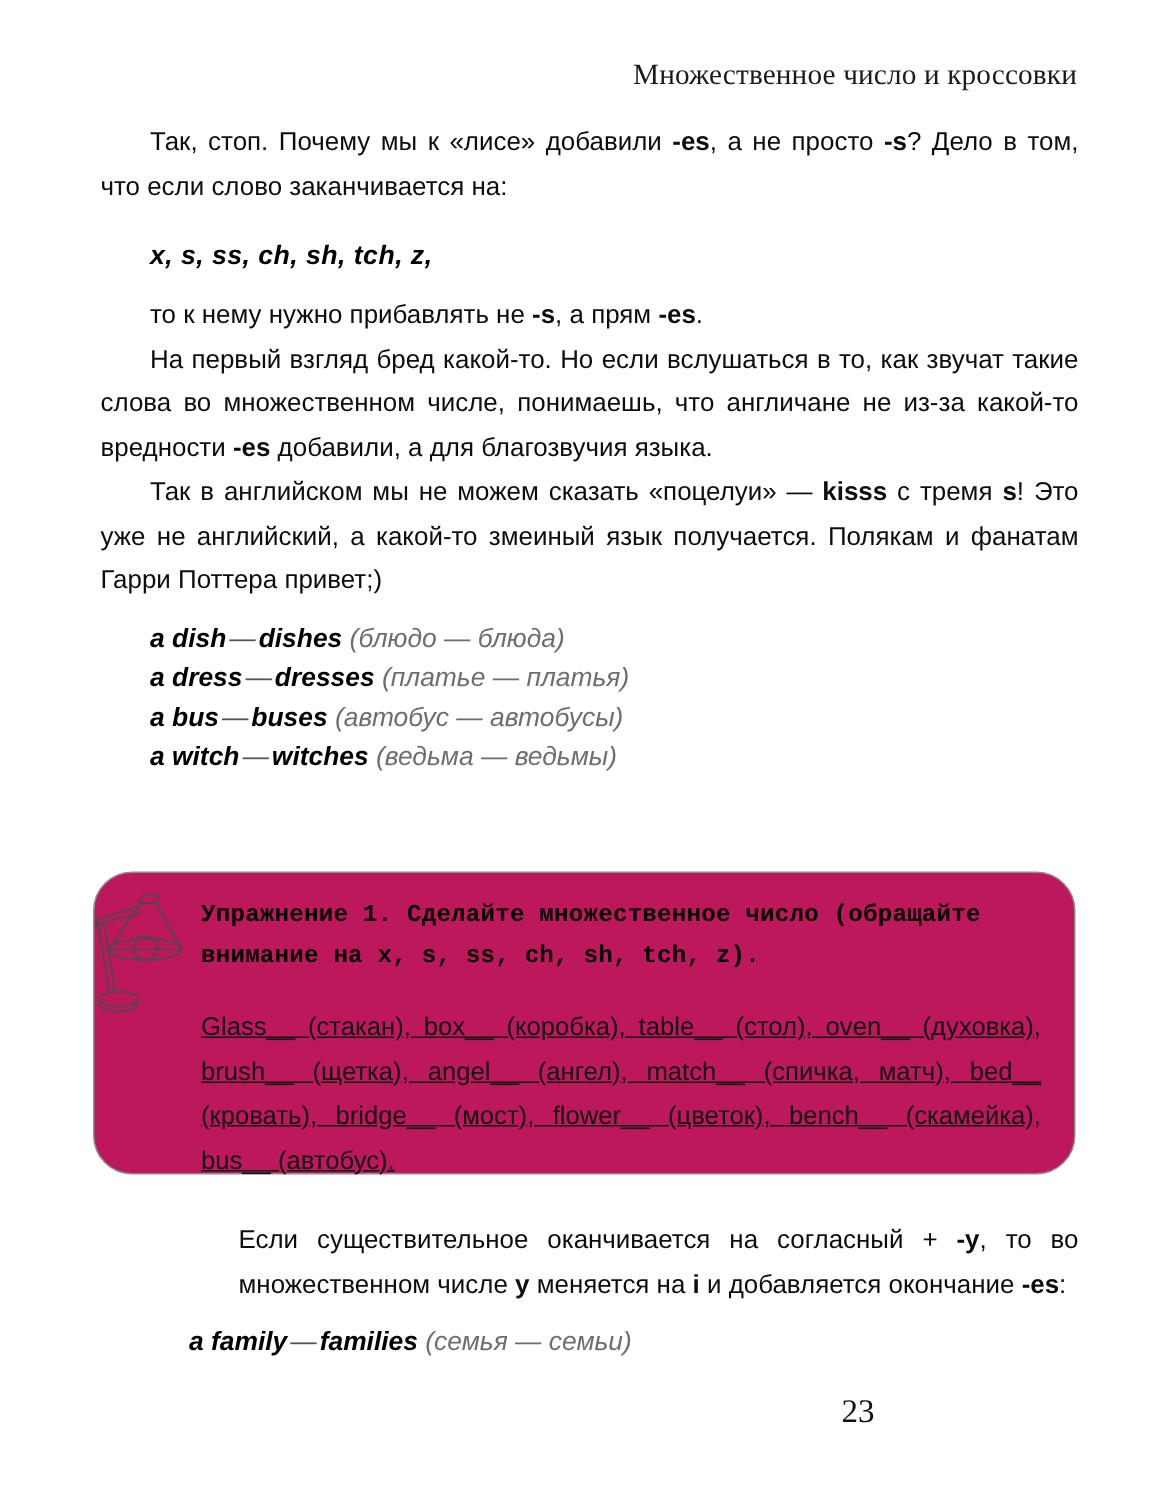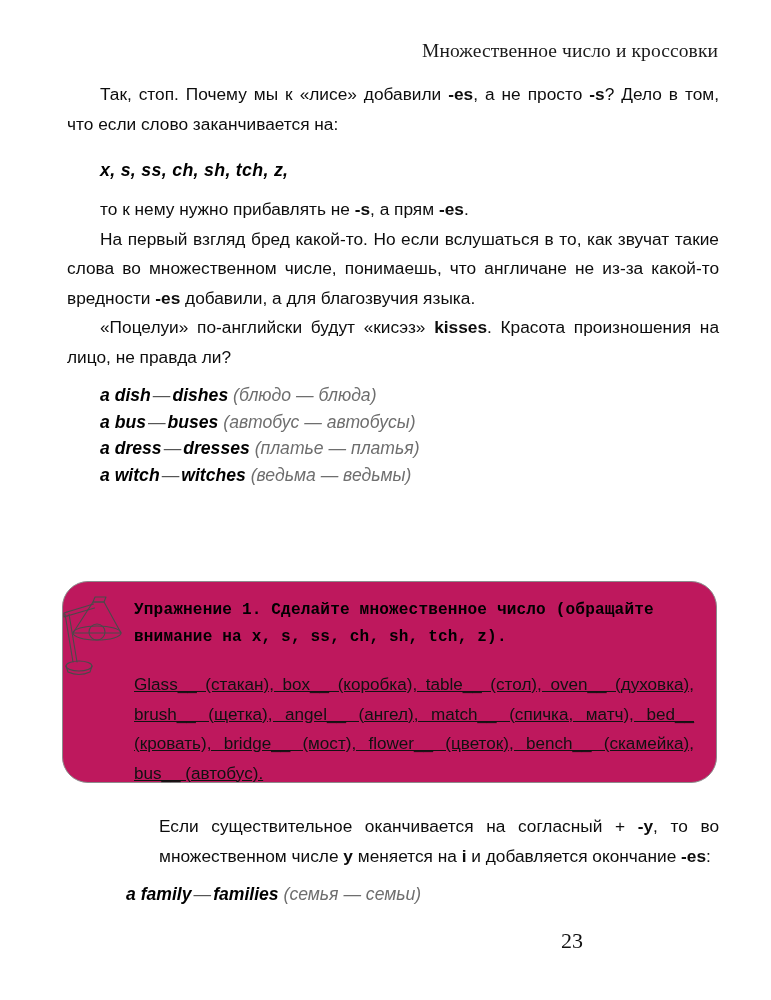--- a/index.html
+++ b/index.html
@@ -180,30 +180,30 @@
     <div class="gap-md"></div>
 
     <p class="rule-line">x, s, ss, ch, sh, tch, z,</p>
 
     <div class="gap-sm"></div>
 
     <p class="body-par"><span>то к нему нужно прибавлять не </span><b>-s</b><span>, а прям </span><b>-es</b><span>.</span></p>
 
     <p class="body-par"><span>На первый взгляд бред какой-то. Но если вслушаться в то, как звучат такие слова во множественном числе, понимаешь, что англичане не из-за какой-то вредности </span><b>-es</b><span> добавили, а для благозвучия языка.</span></p>
 
-
-    <p class="body-par"><span>«Поцелуи» по-английски будут «кисэз» </span><b>kisses</b><span>. Красота произношения на лицо, не правда ли?</span></p>
+    <p class="body-par"><span>Так в английском мы не можем сказать «поцелуи» — </span><b>kisss</b><span> с тремя </span><b>s</b><span>! Это уже не английский, а какой-то змеиный язык получается. Полякам и фанатам Гарри Поттера привет;)</span></p>
+
 
 
     <div class="gap-sm"></div>
 
     <ul class="examples">
       <li><span class="ex-en">a dish</span><span class="ex-dash">—</span><span class="ex-en">dishes</span> <span class="ex-ru">(блюдо — блюда)</span></li>
+      <li><span class="ex-en">a dress</span><span class="ex-dash">—</span><span class="ex-en">dresses</span> <span class="ex-ru">(платье — платья)</span></li>
       <li><span class="ex-en">a bus</span><span class="ex-dash">—</span><span class="ex-en">buses</span> <span class="ex-ru">(автобус — автобусы)</span></li>
-      <li><span class="ex-en">a dress</span><span class="ex-dash">—</span><span class="ex-en">dresses</span> <span class="ex-ru">(платье — платья)</span></li>
       <li><span class="ex-en">a witch</span><span class="ex-dash">—</span><span class="ex-en">witches</span> <span class="ex-ru">(ведьма — ведьмы)</span></li>
     </ul>
   </div>
 
   <div class="exercise-box">
 
     <svg class="lamp" viewBox="0 0 72 110">
       <g fill="none" stroke="#4a4a4a" stroke-width="1.1" stroke-linejoin="round" stroke-linecap="round">
 
         <path d="M30 14 L10 45 L58 45 L41 14 Z"></path>

